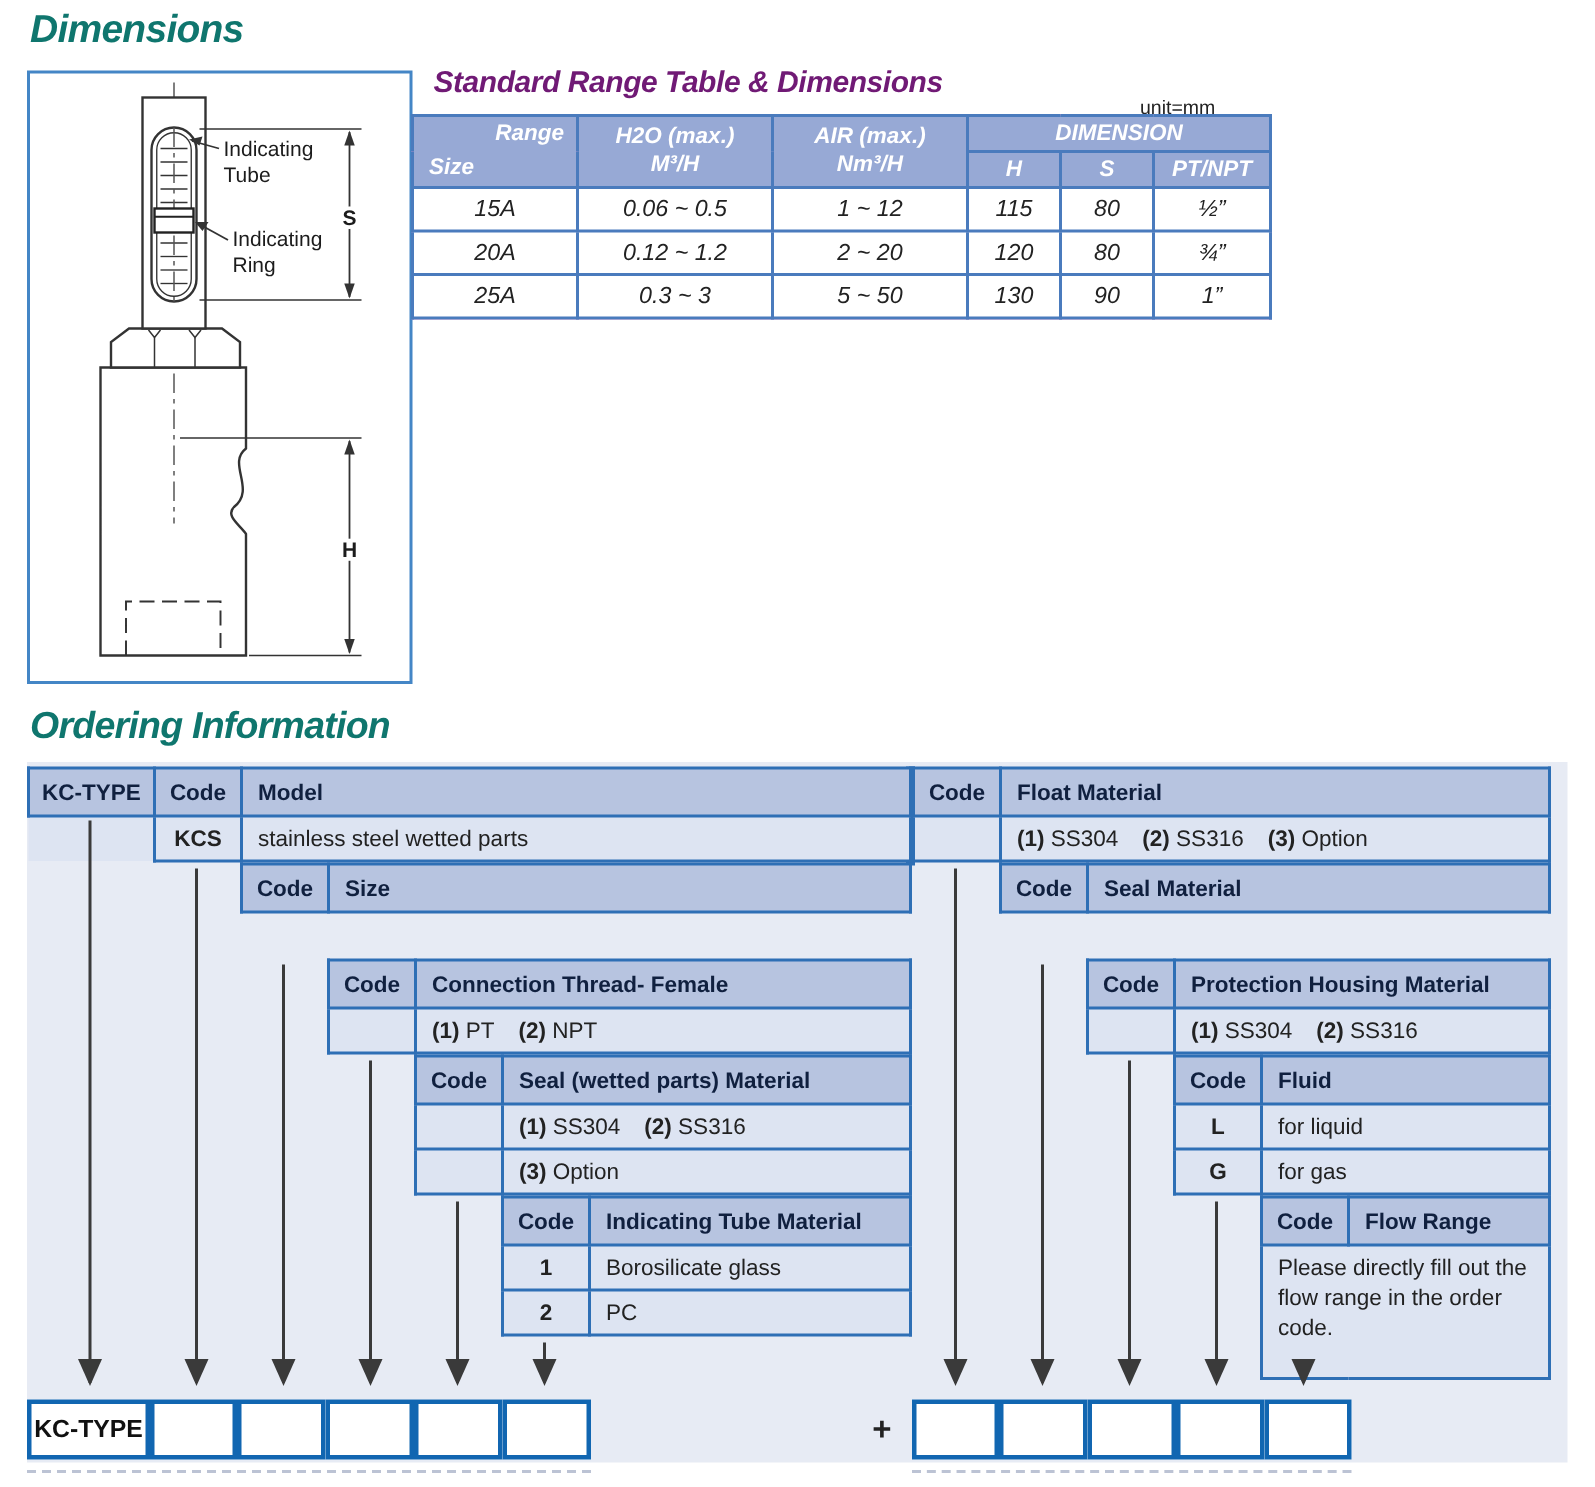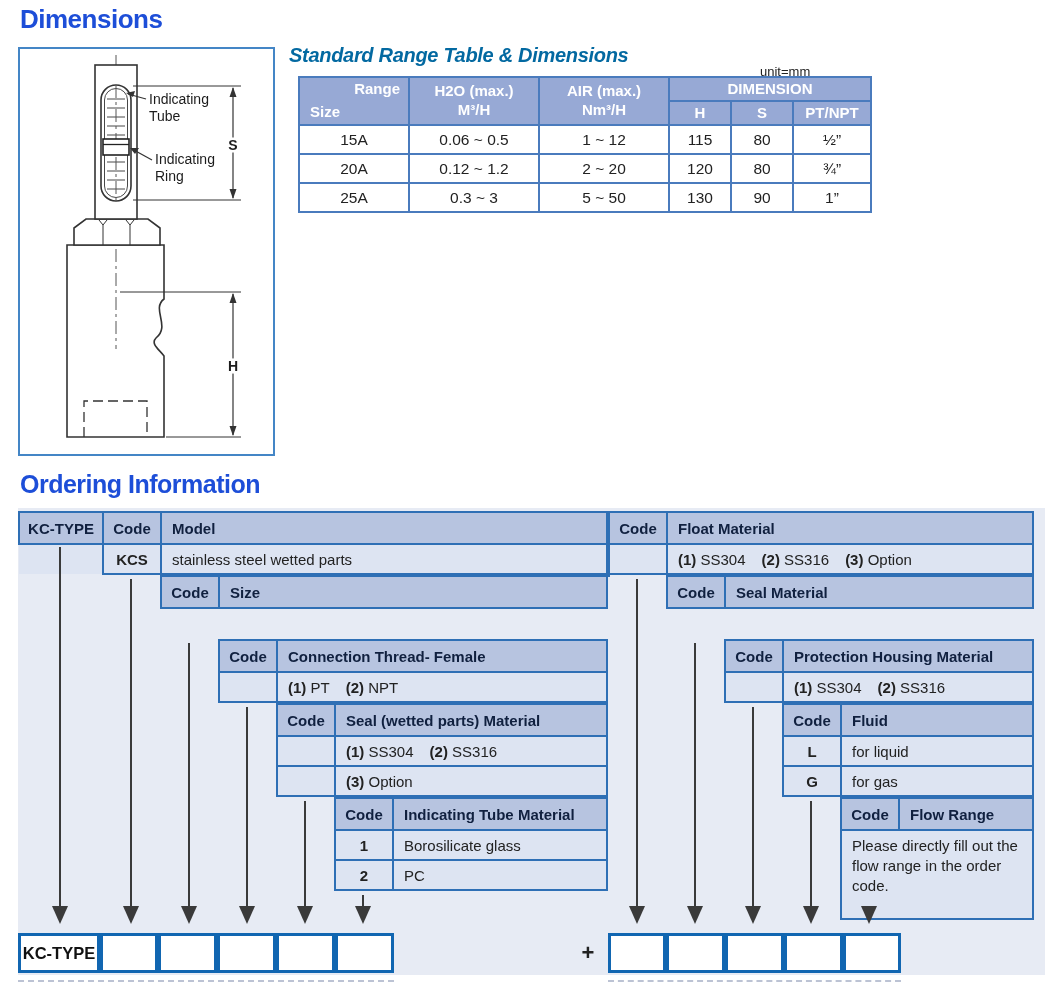--- a/index.html
+++ b/index.html
@@ -1,34 +1,34 @@
 <!DOCTYPE html>
 <html><head>
 <meta charset="utf-8">
 <style>
   html,body{margin:0;padding:0;background:#fff;}
   #canvas{position:relative;width:1063px;height:991px;background:#ffffff;
           font-family:"Liberation Sans",sans-serif;color:#222;overflow:hidden;}
 
   
-  .h-main{position:absolute;margin:0;font-weight:bold;
-          color:#1d4ed8;font-size:26px;letter-spacing:-0.5px;}
+  .h-main{position:absolute;margin:0;font-style:italic;font-weight:bold;
+          color:#0f766e;font-size:26px;letter-spacing:-0.5px;}
   .h-sub{position:absolute;margin:0;font-style:italic;font-weight:bold;
-         color:#0369a1;font-size:20px;letter-spacing:-0.3px;}
+         color:#701a75;font-size:20px;letter-spacing:-0.3px;}
   .unit{position:absolute;left:760px;top:64px;width:102px;text-align:left;
         font-size:13px;color:#222;}
 
   
   svg.drawing{position:absolute;left:18px;top:47px;width:257px;height:409px;
               border:2px solid #4486c6;background:#fff;box-sizing:border-box;}
   svg.drawing text{font-family:"Liberation Sans",sans-serif;fill:#1c1c1c;font-size:14px;}
 
   
-  table.rt{position:absolute;left:298px;top:76px;border-collapse:collapse;
-           table-layout:fixed;background:#f9a8d4;}
+  table.rt{position:absolute;left:274px;top:76px;border-collapse:collapse;
+           table-layout:fixed;background:#f9a8d4;font-style:italic;}
   .rt th,.rt td{border:2px solid #4a7bbd;padding:0;text-align:center;}
   .rt thead th{background:#97a9d5;color:#fff;font-size:15px;font-weight:bold;line-height:1.25;}
   .rt tbody td{font-size:15.5px;color:#222;height:27px;background:#fff;}
   .diag{position:relative;height:46px;
         background-image:linear-gradient(to bottom right,
           rgba(0,0,0,0) calc(50% - 1px), #4a7bbd calc(50% - 1px),
           #4a7bbd calc(50% + 1px), rgba(0,0,0,0) calc(50% + 1px));}
   .diag .rng{position:absolute;top:2px;right:8px;}
   .diag .sz{position:absolute;bottom:2px;left:10px;}
 

